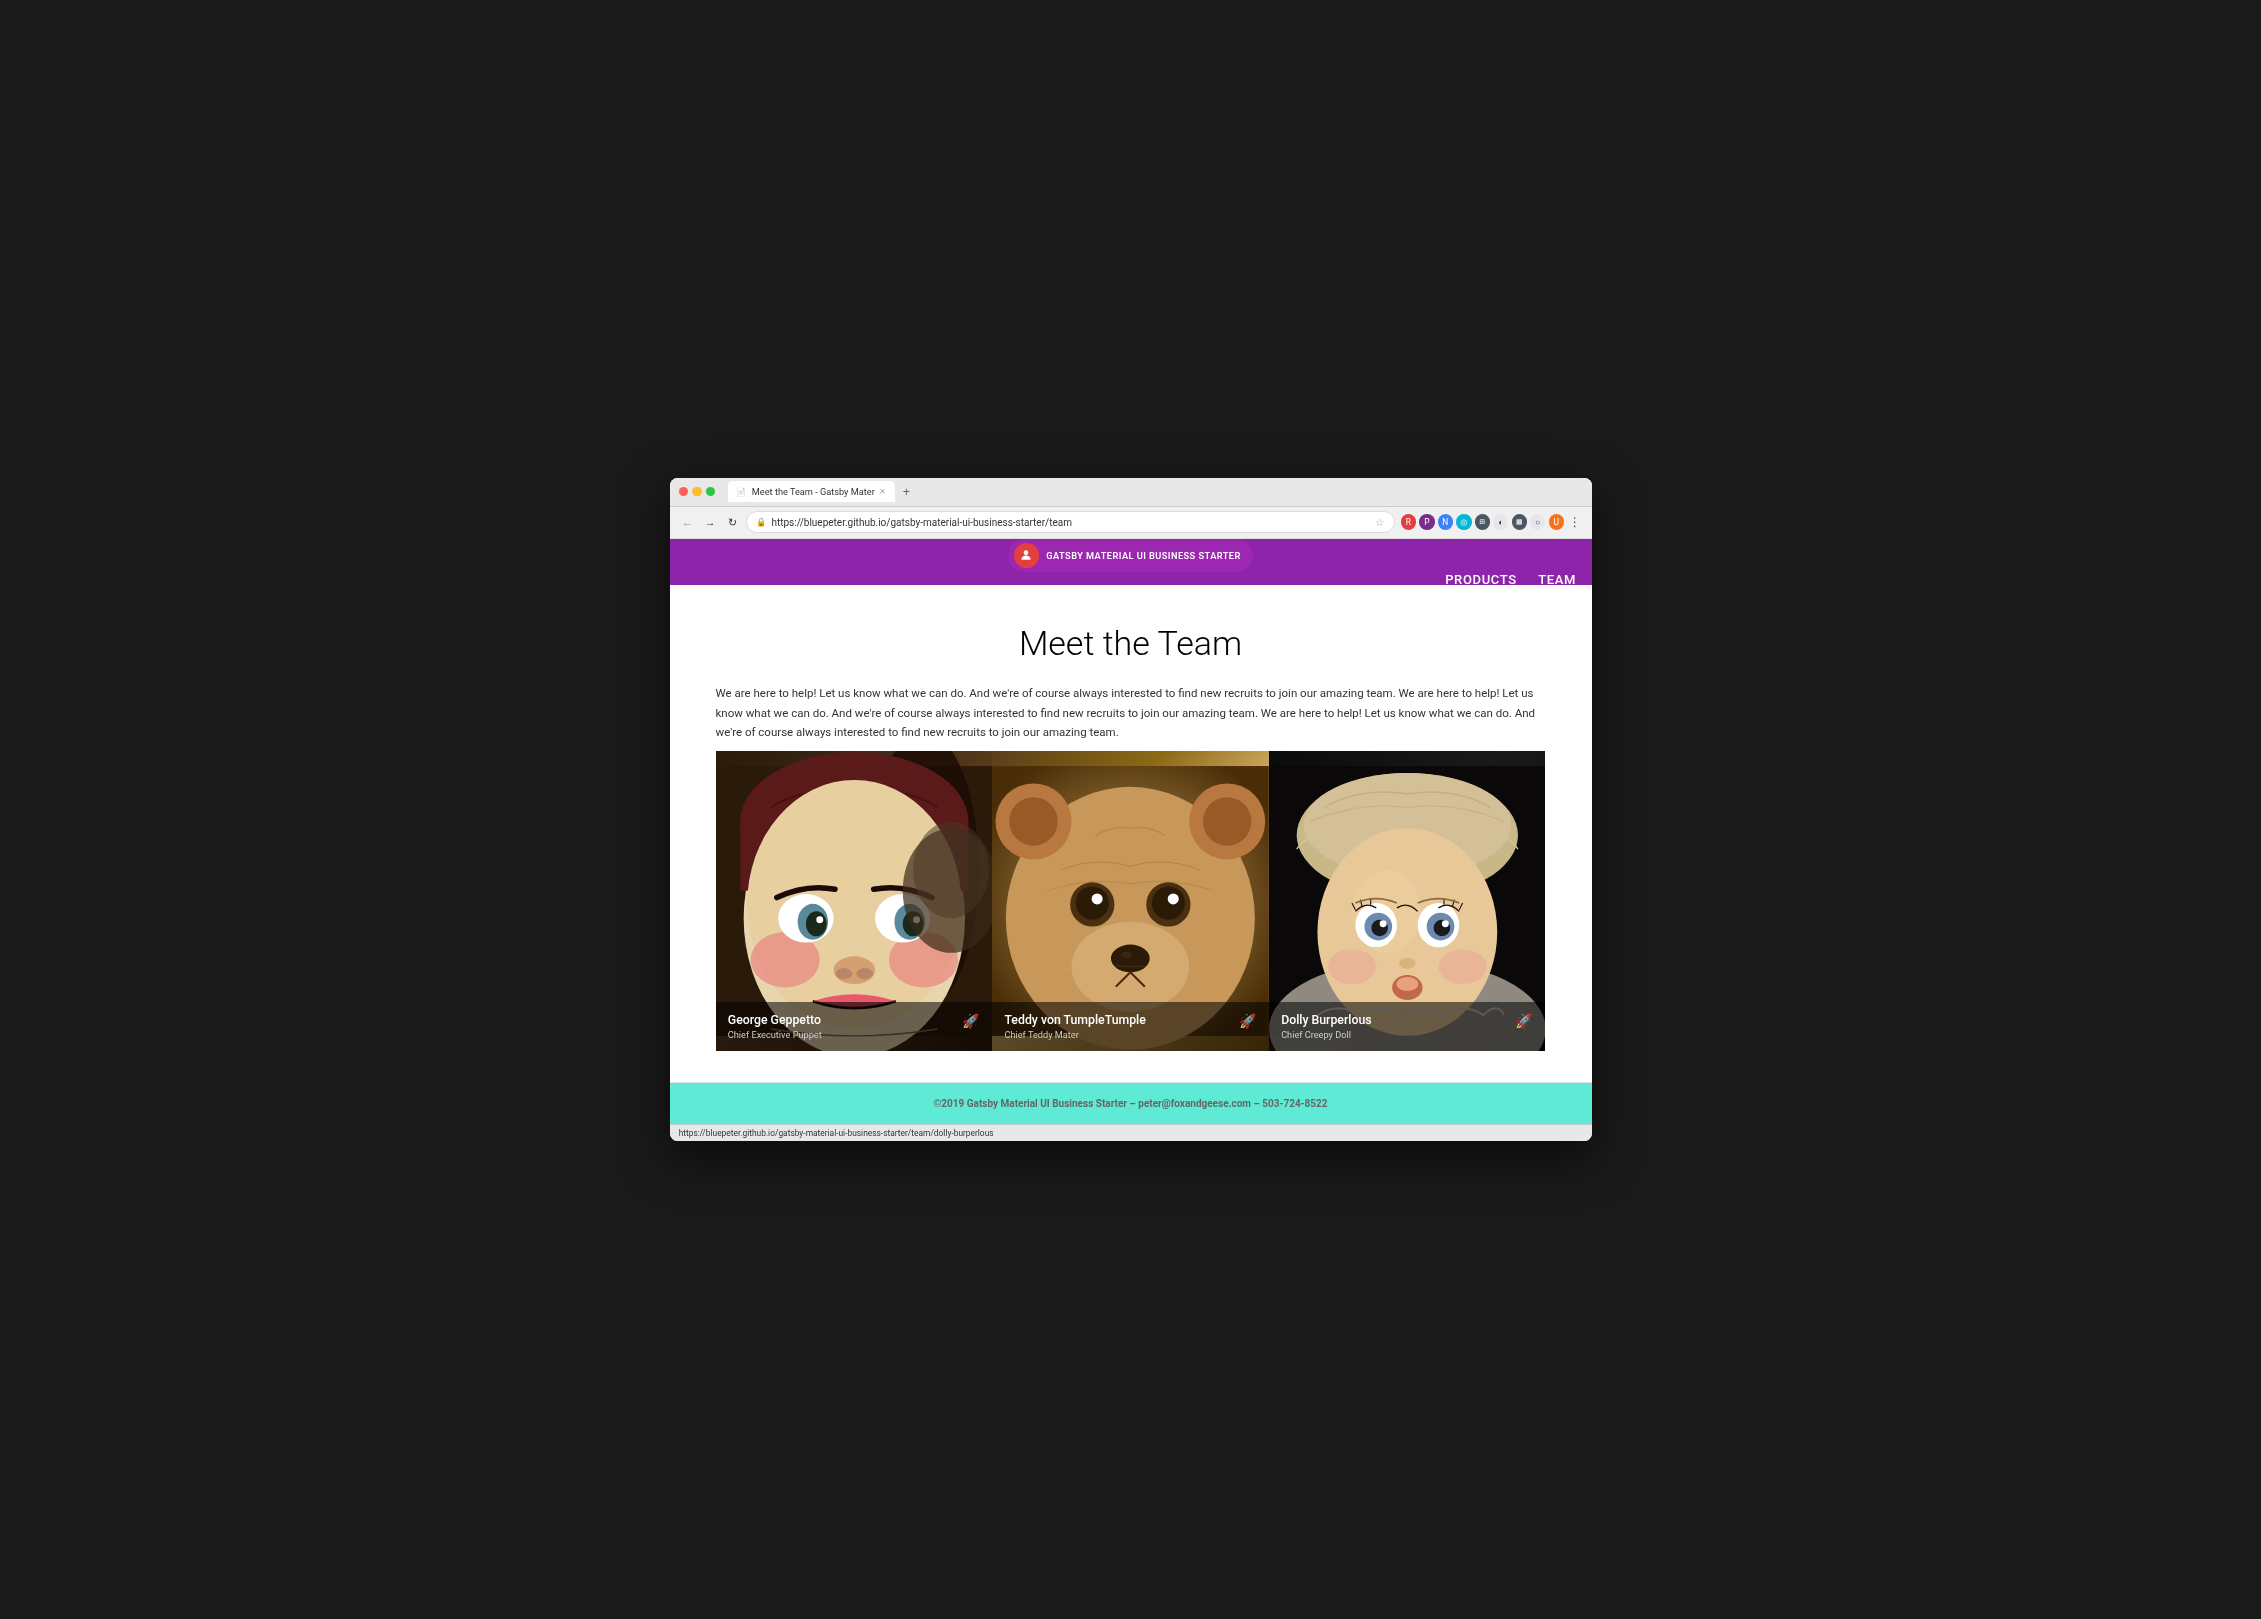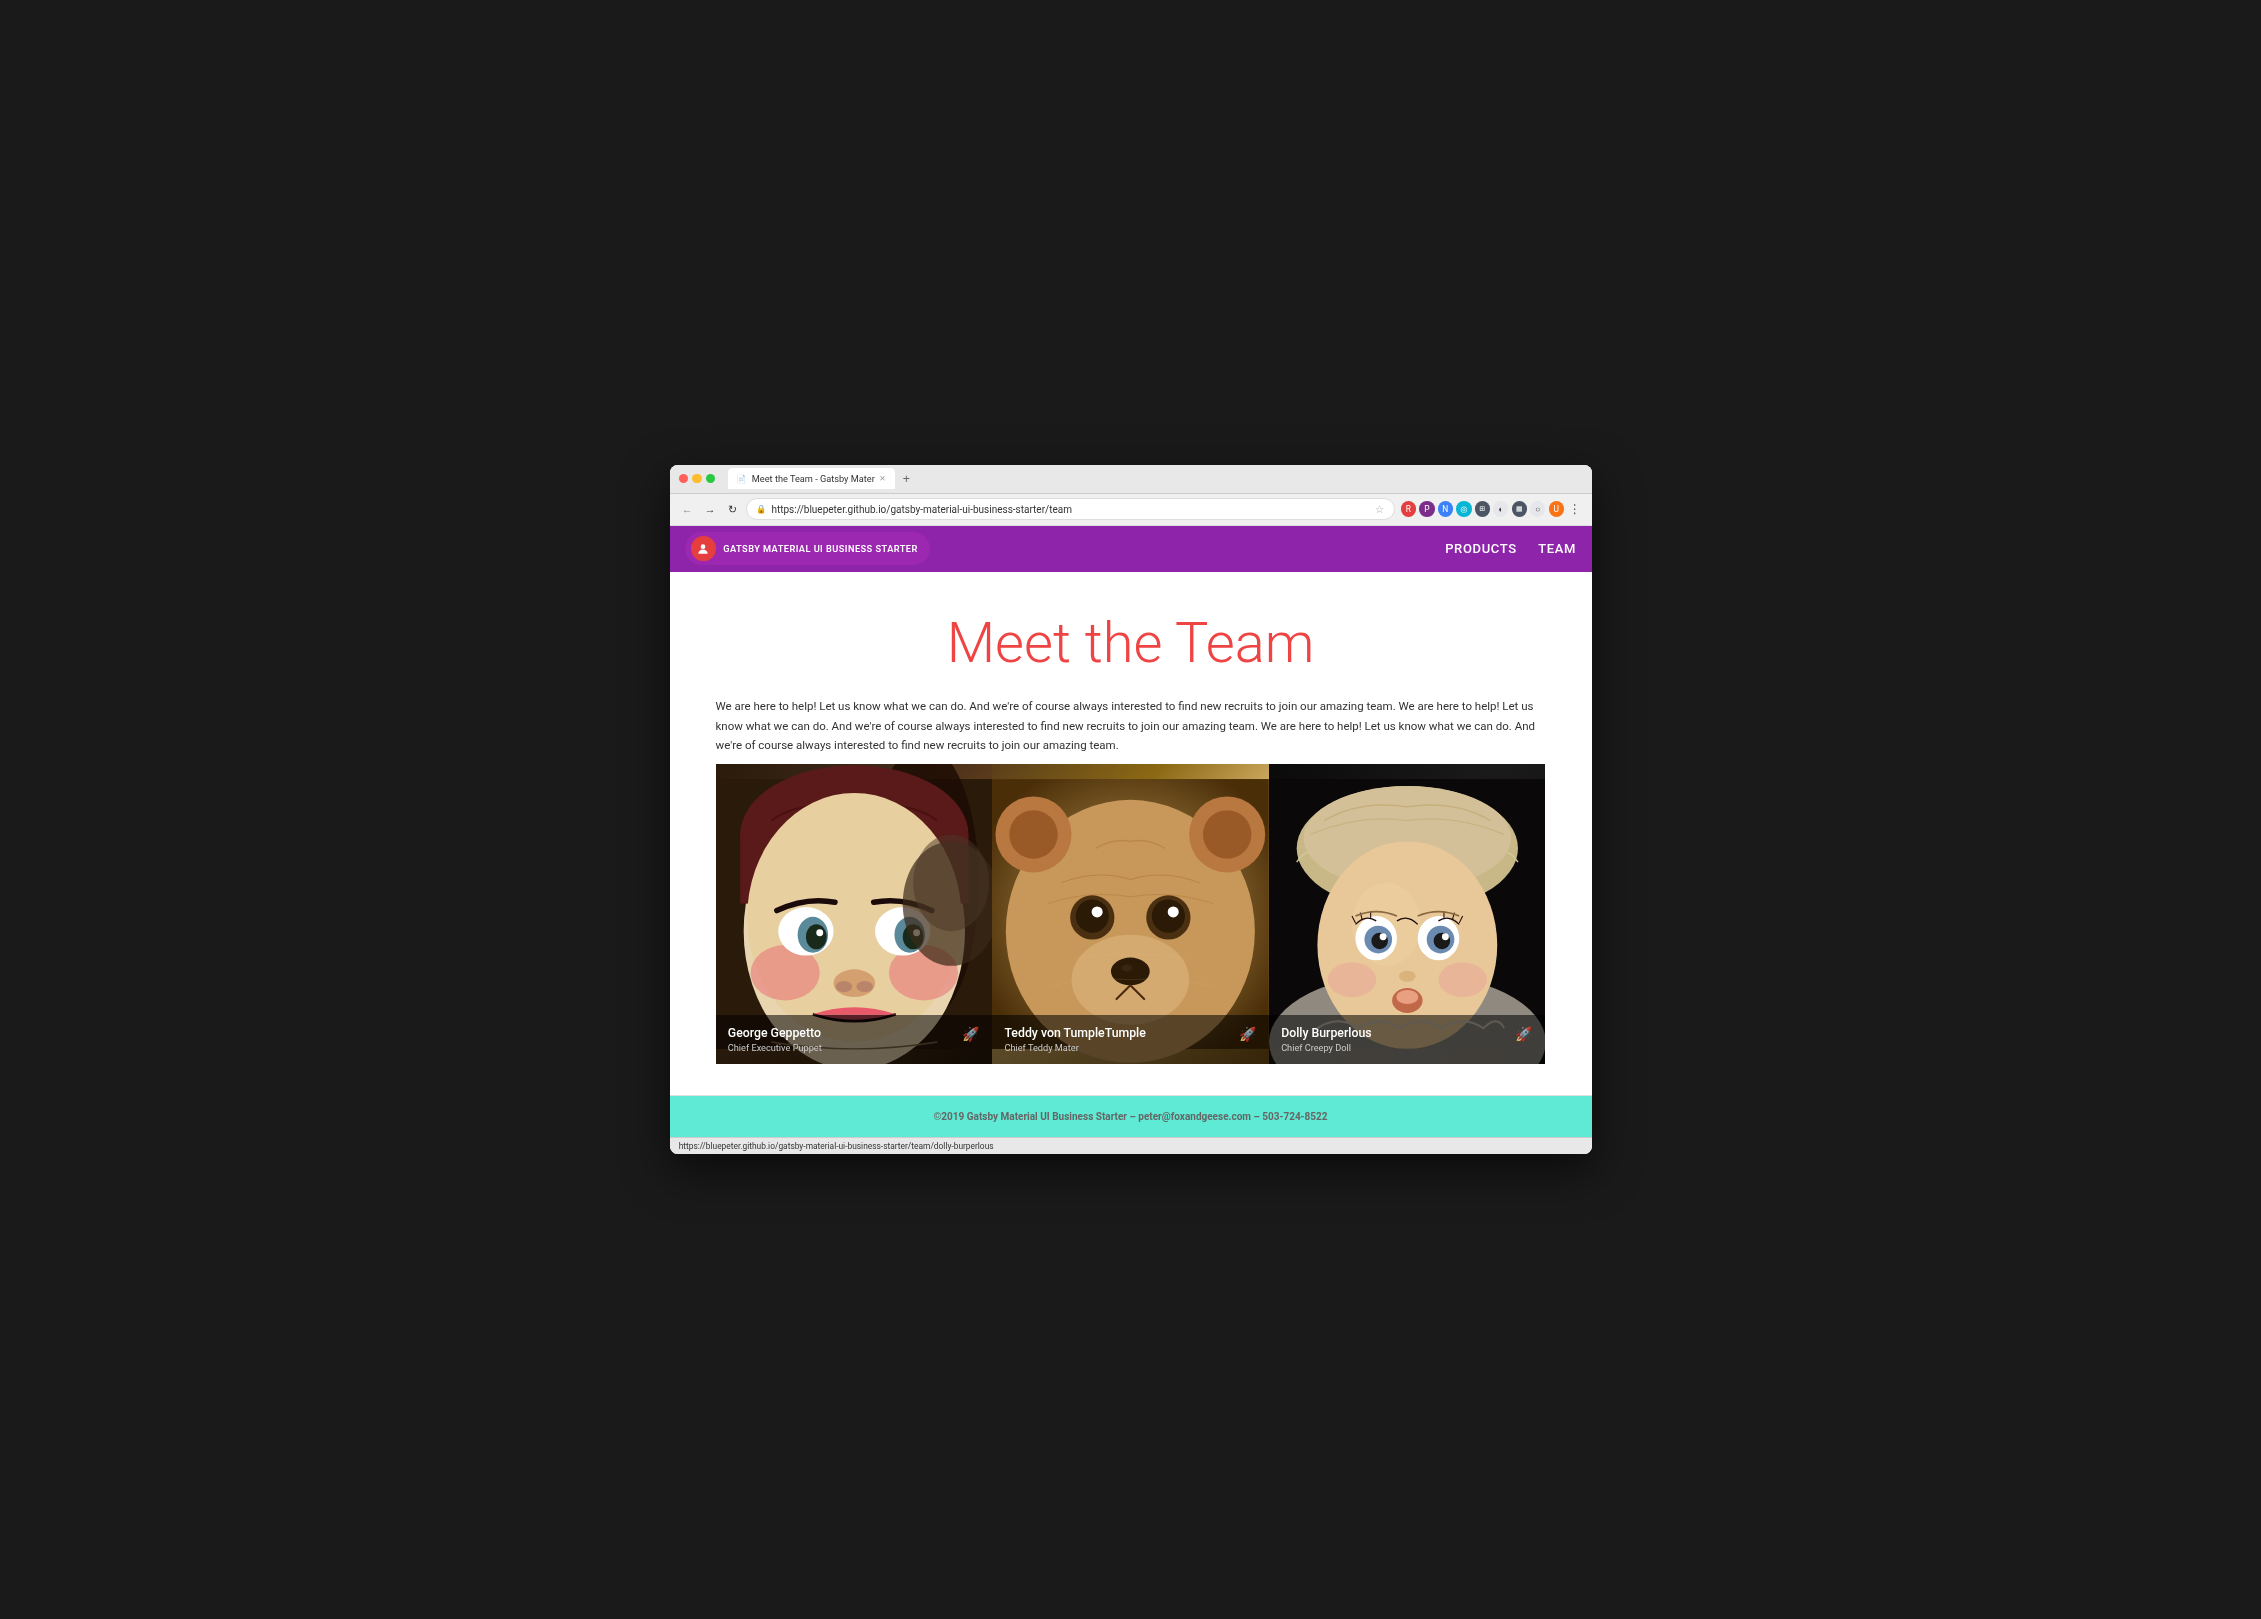--- a/index.html
+++ b/index.html
@@ -145,20 +145,21 @@
       background: #fff;
     }
 
     
     .site-nav {
       background: #8e24aa;
       height: 46px;
       display: flex;
       align-items: center;
       padding: 0 15.4px;
+      flex-direction: column;
     }
     .site-logo {
       display: flex;
       align-items: center;
       gap: 7.7px;
       background: #9c27b0;
       border-radius: 18.4px;
       padding: 4.6px 12.3px 4.6px 6.1px;
     }
     .logo-icon {
@@ -194,23 +195,23 @@
       text-transform: uppercase;
     }
 
     
     .main-content {
       padding: 38px 46px 31px;
       background: #fff;
     }
     .page-title {
       text-align: center;
-      font-size: 56px;
+      font-size: 34px;
       font-weight: 300;
-      color: #ef4444;
+      color: #000000;
       margin-bottom: 21.5px;
     }
     .page-description {
       font-size: 11.5px;
       color: #333;
       line-height: 1.7;
       margin-bottom: 8px;
     }
 
     

